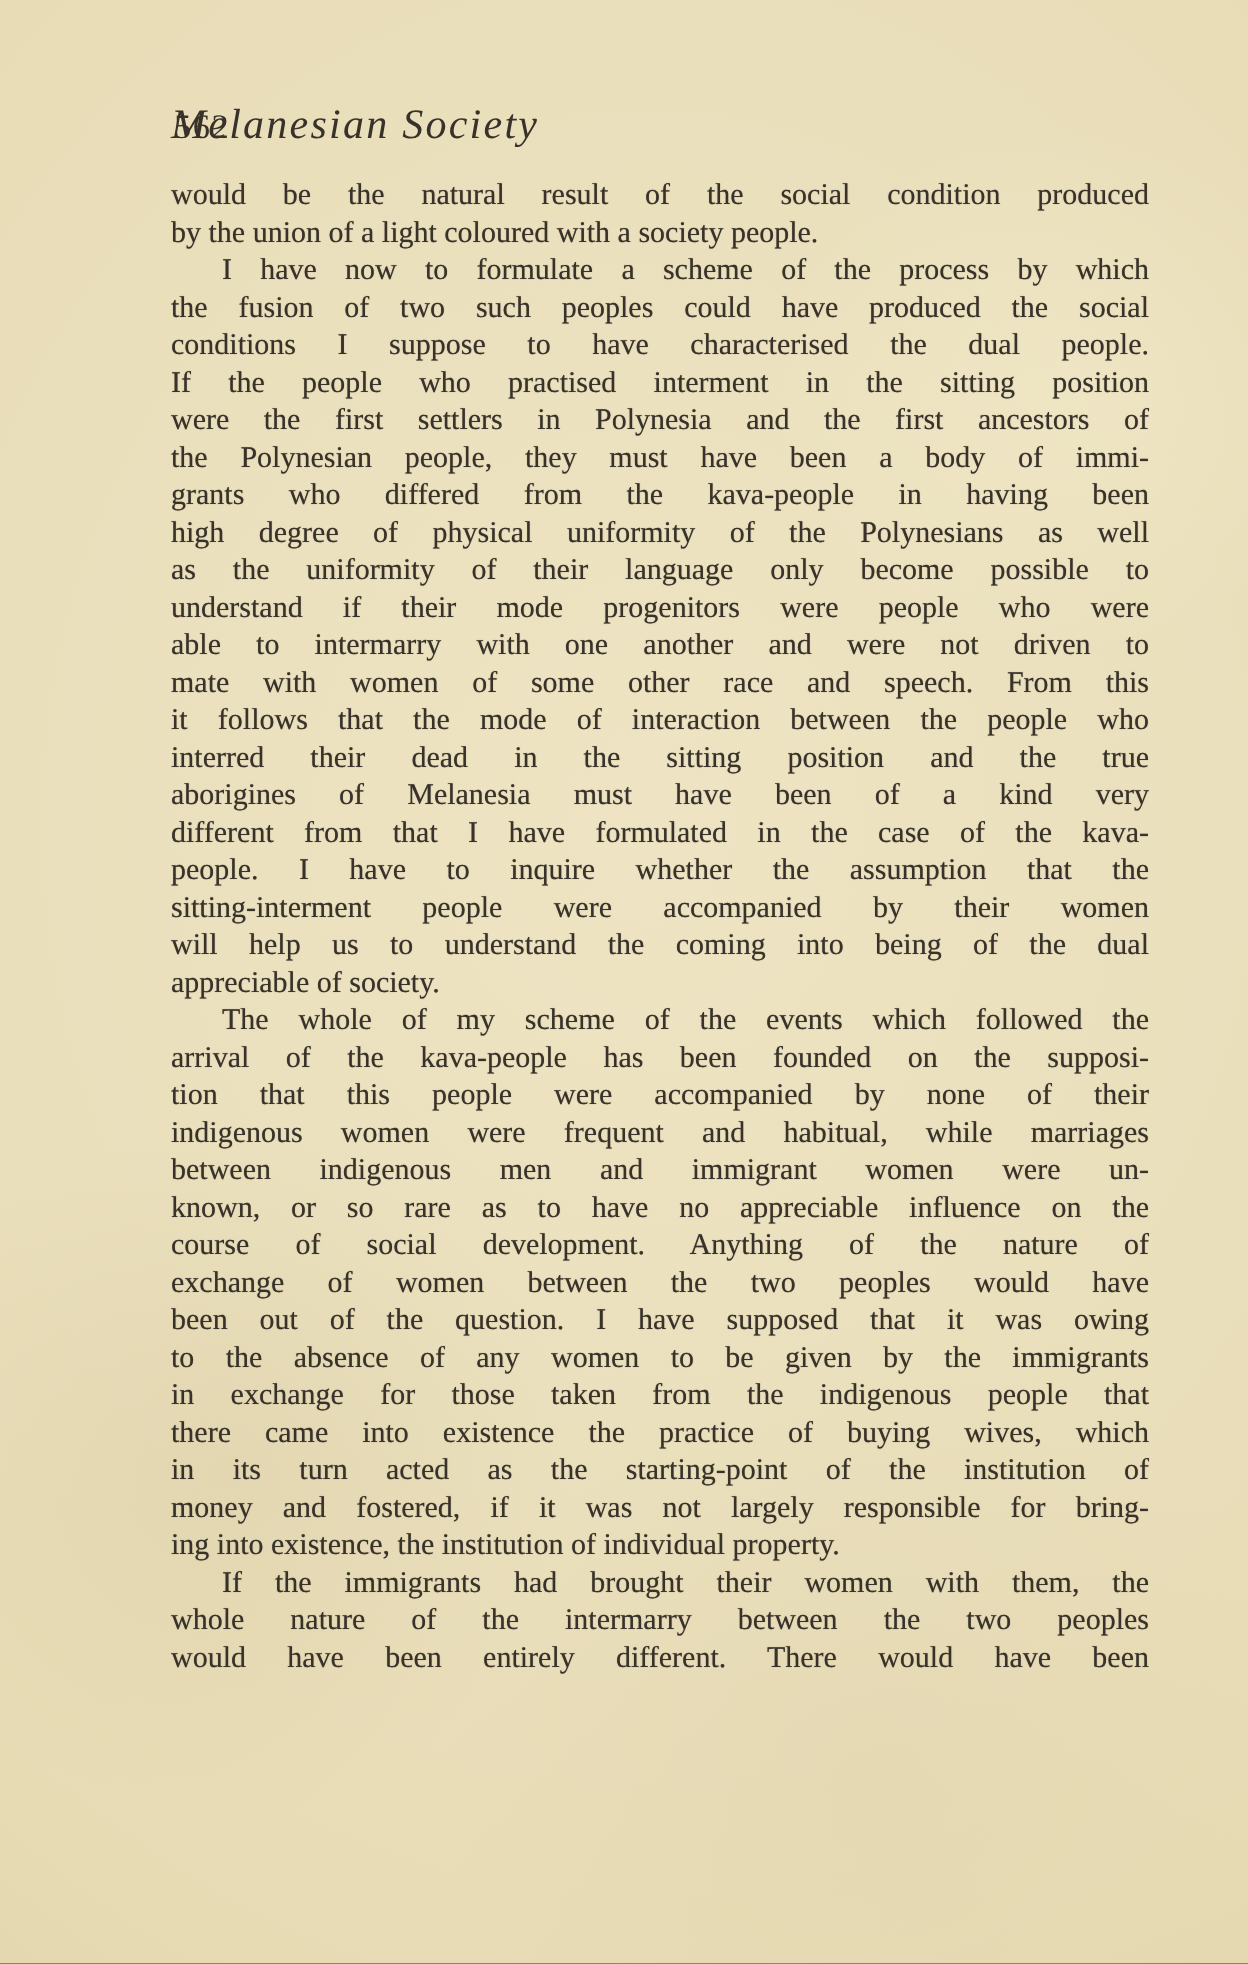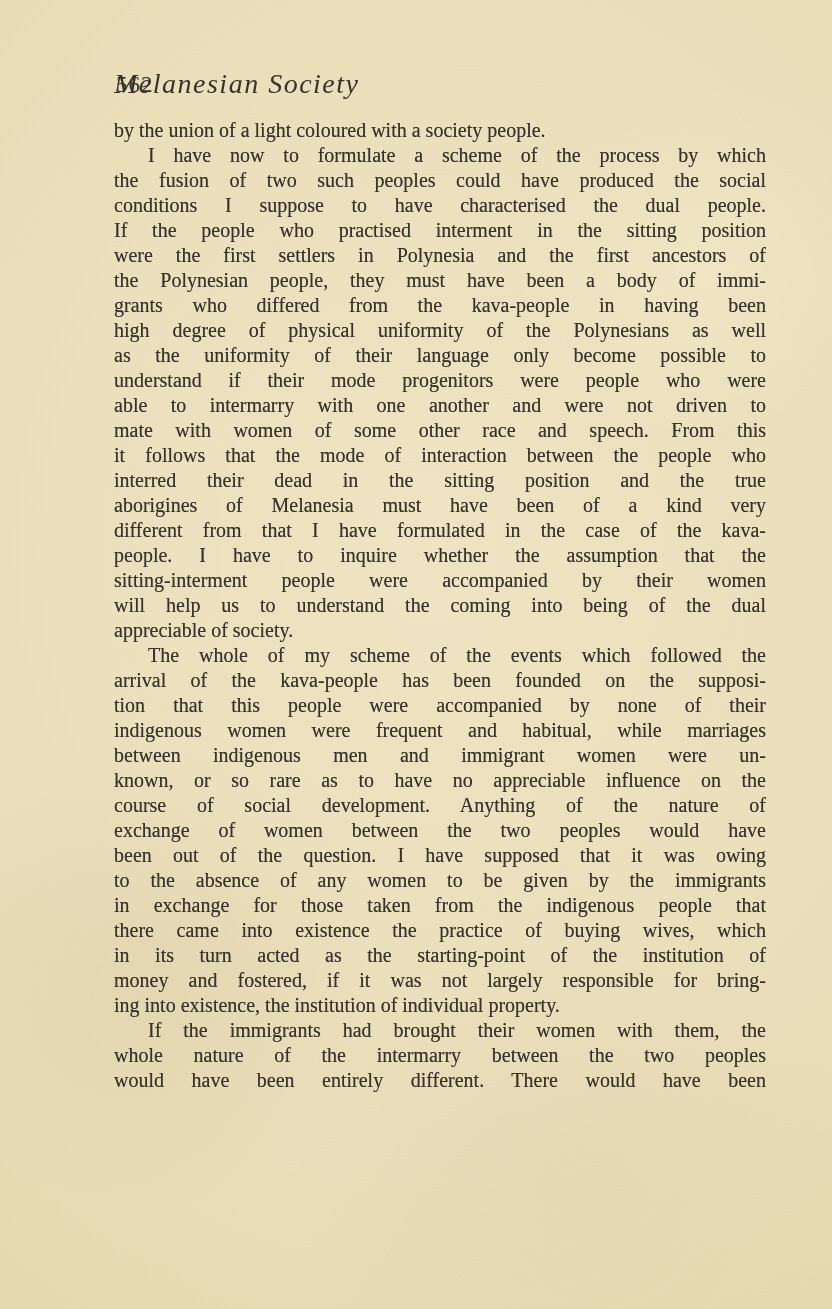--- a/index.html
+++ b/index.html
@@ -87,20 +87,21 @@
 
 <div class="content">
   <div class="page-header">
     <span class="page-number">562</span>
     <div class="running-title">Melanesian Society</div>
   </div>
 
   <div class="text-block">
 
   <div>
+        <div class="line">would be the natural result of the social condition produced</div>
         <div class="line last">by the union of a light coloured with a society people.</div>
       </div>
       <div>
         <div class="line indent">I have now to formulate a scheme of the process by which</div>
         <div class="line">the fusion of two such peoples could have produced the social</div>
         <div class="line">conditions I suppose to have characterised the dual people.</div>
         <div class="line">If the people who practised interment in the sitting position</div>
         <div class="line">were the first settlers in Polynesia and the first ancestors of</div>
         <div class="line">the Polynesian people, they must have been a body of immi-</div>
         <div class="line">grants who differed from the kava-people in having been</div>

